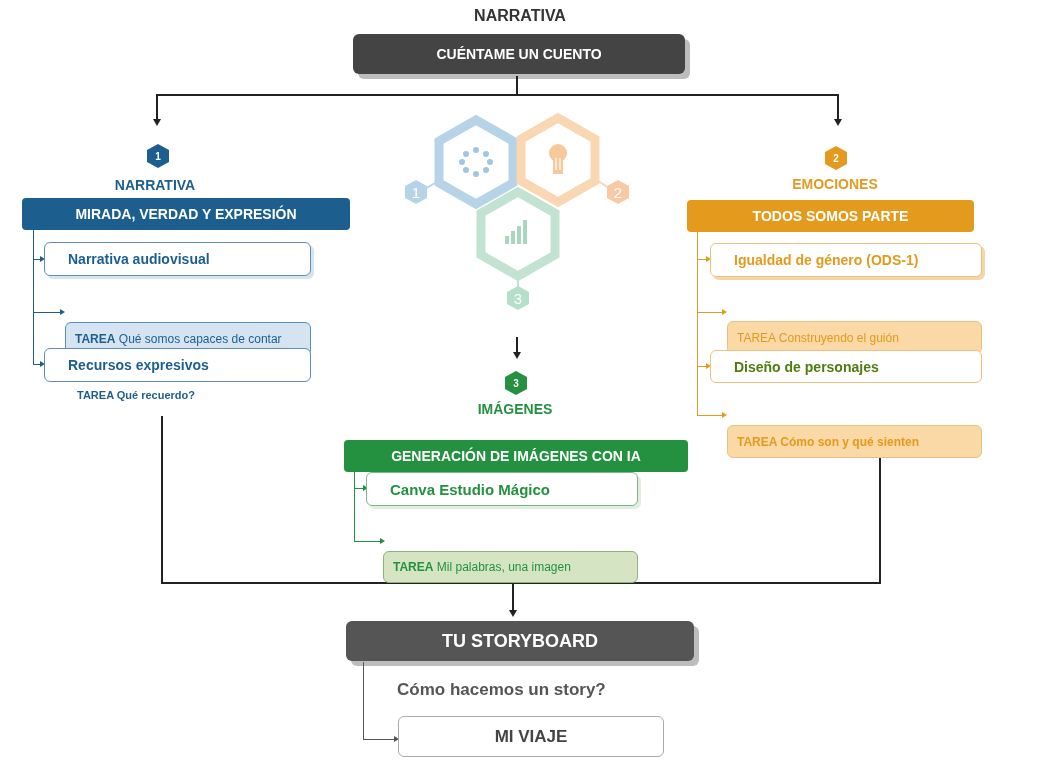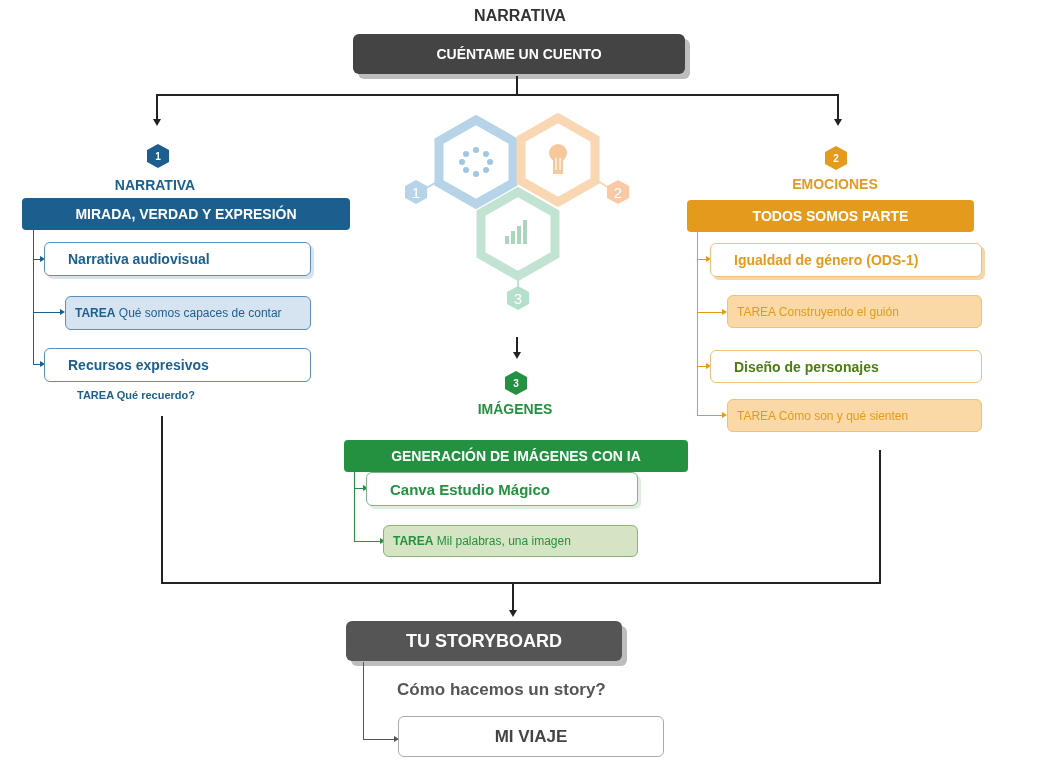--- a/index.html
+++ b/index.html
@@ -18,21 +18,21 @@
 
   
   .dark-box { background:#444444; color:#fff; border-radius:6px; box-shadow:5px 5px 0 #bdbdbd;
     display:flex; align-items:center; justify-content:center; font-weight:bold; }
   .cat-box { color:#fff; border-radius:4px; display:flex; align-items:center; justify-content:center;
     font-weight:bold; font-size:14px; }
 
   .item { position:absolute; border-radius:6px; background:#fff; display:flex; align-items:center;
     padding-left:23px; box-sizing:border-box; font-weight:bold; }
   .task { position:absolute; border-radius:6px; display:flex; align-items:center;
-    padding-left:9px; box-sizing:border-box; font-size:12px; }
+    padding-left:9px; box-sizing:border-box; font-size:12px;margin-top:26px; }
 
   .hex { position:absolute; width:22px; height:24px; clip-path:polygon(50% 0,100% 25%,100% 75%,50% 100%,0 75%,0 25%);
     color:#fff; font-size:10px; font-weight:bold; display:flex; align-items:center; justify-content:center; }
 
   .branch-arrow { position:absolute; width:0; height:0; border-top:3px solid transparent; border-bottom:3px solid transparent; }
 </style>
 </head>
 <body>
 
 <div class="abs b center" style="left:420px;top:7px;width:200px;font-size:16px;color:#333;">NARRATIVA</div>
@@ -162,25 +162,25 @@
 
 <div class="item" style="left:710px;top:243px;width:272px;height:34px;border:1px solid #eec07e;color:#e39a1d;font-size:14px;box-shadow:3px 3px 0 #f5d6a8;">
   <span>Igualdad de género (ODS-1)</span>
 </div>
 <div class="task" style="left:727px;top:295px;width:255px;height:33px;border:1px solid #eec07e;background:#fad9a6;color:#e39a1d;">
   <span>TAREA Construyendo el guión</span>
 </div>
 <div class="item" style="left:710px;top:350px;width:272px;height:33px;border:1px solid #eec07e;color:#4d7c0f;font-size:14px;">
   <span>Diseño de personajes</span>
 </div>
-<div class="task" style="left:727px;top:399px;width:255px;height:33px;border:1px solid #eec07e;background:#fad9a6;color:#e39a1d;font-weight:normal;">
+<div class="task" style="left:727px;top:399px;width:255px;height:33px;border:1px solid #eec07e;background:#fad9a6;color:#e39a1d;font-weight:bold;">
   <span>TAREA Cómo son y qué sienten</span>
 </div>
 
-<div class="abs dark-box" style="left:346px;top:621px;width:276px;height:40px;font-size:18px;background:#555;">
+<div class="abs dark-box" style="left:346px;top:621px;width:348px;height:40px;font-size:18px;background:#555;">
   <span>TU STORYBOARD</span>
 </div>
 <div class="abs b" style="left:397px;top:680px;font-size:17px;color:#555;">Cómo hacemos un story?</div>
 <div class="abs" style="left:363px;top:662px;width:1px;height:78px;background:#555;"></div>
 <div class="abs" style="left:363px;top:739px;width:33px;height:1px;background:#555;"></div>
 <div class="branch-arrow" style="left:394px;top:736px;border-left:5px solid #555;"></div>
 <div class="abs b" style="left:398px;top:716px;width:264px;height:39px;border:1px solid #aaa;border-radius:6px;display:flex;align-items:center;justify-content:center;font-size:17px;color:#444;background:#fff;">
   <span>MI VIAJE</span>
 </div>
 

